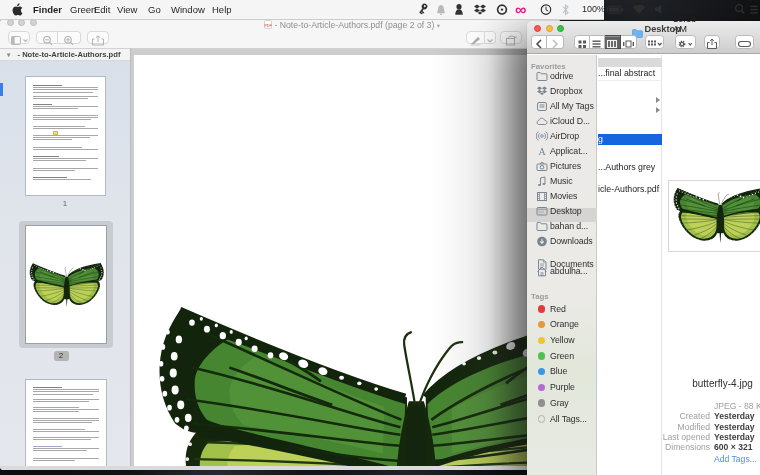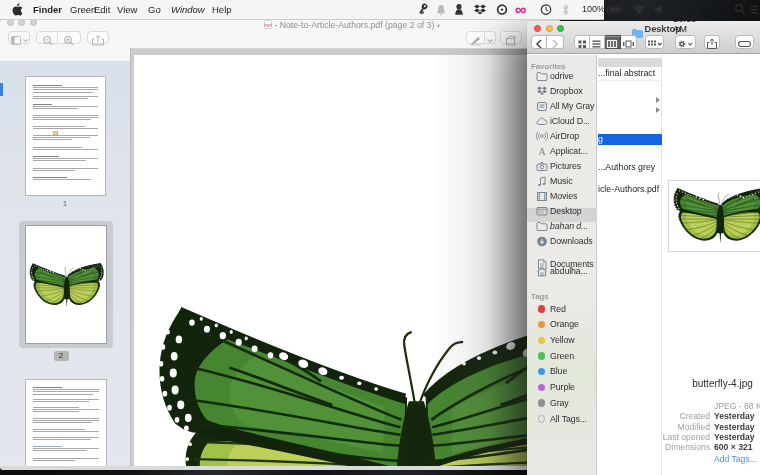--- a/index.html
+++ b/index.html
@@ -379,20 +379,24 @@
           <div class="tln"></div>
           <div class="tln" style="width:65%"></div>
         </div>
       <div class="tpar" style="top:87px;">
           <div class="tlh" style="width:52%;background:#9aa8cc;"></div>
           <div class="tln" style="width:90%"></div>
         </div>
 
     </div>
   </div>
+  <div class="abs" id="pvhdr">
+      <span style="position:absolute;left:7px;top:2px;color:#8a8a8a;font-size:6.5px;">▾</span>
+      <span style="position:absolute;left:17.5px;top:1.5px;">- Note-to-Article-Authors.pdf</span>
+    </div>
   <div class="abs" id="pvdivider"></div>
   <div class="abs" id="pvbottom"></div>
 </div>
 
 <div class="abs" id="fwin">
   <div class="abs" id="ftitle">
     <div class="tl" style="left:7.5px;top:4.5px;background:#fc5753;border-color:#de3f3c;"></div>
     <div class="tl" style="left:19px;top:4.5px;background:#fdbe41;border-color:#dd9b31;"></div>
     <div class="tl" style="left:30.5px;top:4.5px;background:#34c84a;border-color:#23a238;"></div>
     <div class="abs" style="left:105px;top:3.5px;">
@@ -499,21 +503,21 @@
               <path d="M6 6.3 L8 7.7 L6 9.1 L4 7.7Z"></path>
             </g>
           </svg></span>
         <span class="tx">Dropbox</span>
       </div>
       <div class="srow" style="top:78.39999999999999px;">
         <span class="sic"><svg width="12" height="11" viewBox="0 0 12 11">
             <rect x="1.5" y="1.5" width="9" height="8" rx="1.5" fill="none" stroke="#7a8795"></rect>
             <path d="M3.5 4 h5 M3.5 6 h5" stroke="#7a8795"></path>
           </svg></span>
-        <span class="tx">All My Gray</span>
+        <span class="tx">All My Tags</span>
       </div>
       <div class="srow" style="top:93.45px;">
         <span class="sic"><svg width="12" height="11" viewBox="0 0 12 11">
             <path d="M3.2 8.5 C1.8 8.5 1 7.6 1 6.5 C1 5.5 1.8 4.7 2.8 4.6 C3 3.2 4.2 2.2 5.7 2.2 C7 2.2 8.1 3 8.5 4.2 C9.9 4.2 11 5.1 11 6.4 C11 7.5 10.1 8.5 8.8 8.5 Z" fill="none" stroke="#7a8795"></path>
           </svg></span>
         <span class="tx">iCloud D...</span>
       </div>
       <div class="srow" style="top:108.5px;">
         <span class="sic"><svg width="12" height="11" viewBox="0 0 12 11">
             <g fill="none" stroke="#7a8795" stroke-width=".9">
@@ -561,21 +565,21 @@
               <circle cx="3" cy="5" r=".5"></circle>
               <circle cx="5" cy="5" r=".5"></circle>
               <circle cx="7" cy="5" r=".5"></circle>
               <circle cx="3" cy="6.8" r=".5"></circle>
               <circle cx="5" cy="6.8" r=".5"></circle>
               <circle cx="7" cy="6.8" r=".5"></circle>
             </g>
           </svg></span>
         <span class="tx">Desktop</span>
       </div>
-      <div class="srow" style="top:198.8px;font-style:italic;">
+      <div class="srow" style="top:198.8px;">
         <span class="sic"><svg width="12" height="11" viewBox="0 0 12 11">
             <path d="M1 2.5 Q1 1.5 2 1.5 L4.2 1.5 L5.2 2.8 L10 2.8 Q11 2.8 11 3.8 L11 8.5 Q11 9.5 10 9.5 L2 9.5 Q1 9.5 1 8.5 Z" fill="none" stroke="#7a8795" stroke-width="1"></path>
           </svg></span>
         <span class="tx">bahan d...</span>
       </div>
       <div class="srow" style="top:213.85000000000002px;">
         <span class="sic"><svg width="12" height="11" viewBox="0 0 12 11">
             <circle cx="6" cy="5.5" r="4.8" fill="#76828f"></circle>
             <path d="M6 2.8 V7 M4.2 5.4 L6 7.4 L7.8 5.4" fill="none" stroke="#eceae8" stroke-width="1.1"></path>
           </svg></span>
@@ -663,21 +667,21 @@
 
 <div class="abs" id="menubar">
   <svg class="abs" style="left:12px;top:3px;" width="11" height="13" viewBox="0 0 11 13">
       <path d="M7.8 3.4 C8.9 3.4 9.8 4 10.3 4.9 C9.4 5.5 8.9 6.3 8.9 7.4 C8.9 8.6 9.5 9.5 10.5 10 C9.9 11.4 9 12.6 8 12.6 C7.2 12.6 6.9 12.1 5.9 12.1 C4.9 12.1 4.5 12.6 3.8 12.6 C2.7 12.6 1.3 10.8 0.8 9 C0.3 7.2 0.7 5.3 1.8 4.3 C2.4 3.7 3.2 3.4 3.9 3.4 C4.7 3.4 5.3 3.9 5.9 3.9 C6.5 3.9 7 3.4 7.8 3.4 Z M7.6 0.3 C7.7 1 7.4 1.8 6.9 2.3 C6.4 2.9 5.7 3.2 5 3.2 C4.9 2.5 5.2 1.7 5.7 1.2 C6.2 0.7 7 0.3 7.6 0.3 Z" fill="#2b2b2b"></path>
     </svg>
   <span class="mi" style="left:33px;font-weight:bold;">Finder</span>
   <span class="mi" style="left:70px;">Green</span>
   <span class="mi" style="left:94px;">Edit</span>
   <span class="mi" style="left:117px;">View</span>
   <span class="mi" style="left:148px;">Go</span>
-  <span class="mi" style="left:171px;font-style:italic;">Window</span>
+  <span class="mi" style="left:171px;">Window</span>
   <span class="mi" style="left:212px;">Help</span>
   <span class="mi" style="left:582px;font-size:9px;">100%</span>
   <span class="mi" style="left:673px;font-size:9.3px;">Thu 10:38 AM</span>
   <svg class="abs" style="left:410px;top:2.5px;" width="350" height="14" viewBox="0 0 350 14">
 
     <g fill="#2e2e2e" transform="translate(8,0) rotate(35 6 6)">
         <circle cx="5" cy="3.6" r="2.8"></circle>
         <circle cx="5" cy="3.2" r="1" fill="#f5f5f5"></circle>
         <rect x="4.2" y="5.8" width="1.7" height="6" rx="0.5"></rect>
         <rect x="5.9" y="8.6" width="2.2" height="1.3"></rect>

